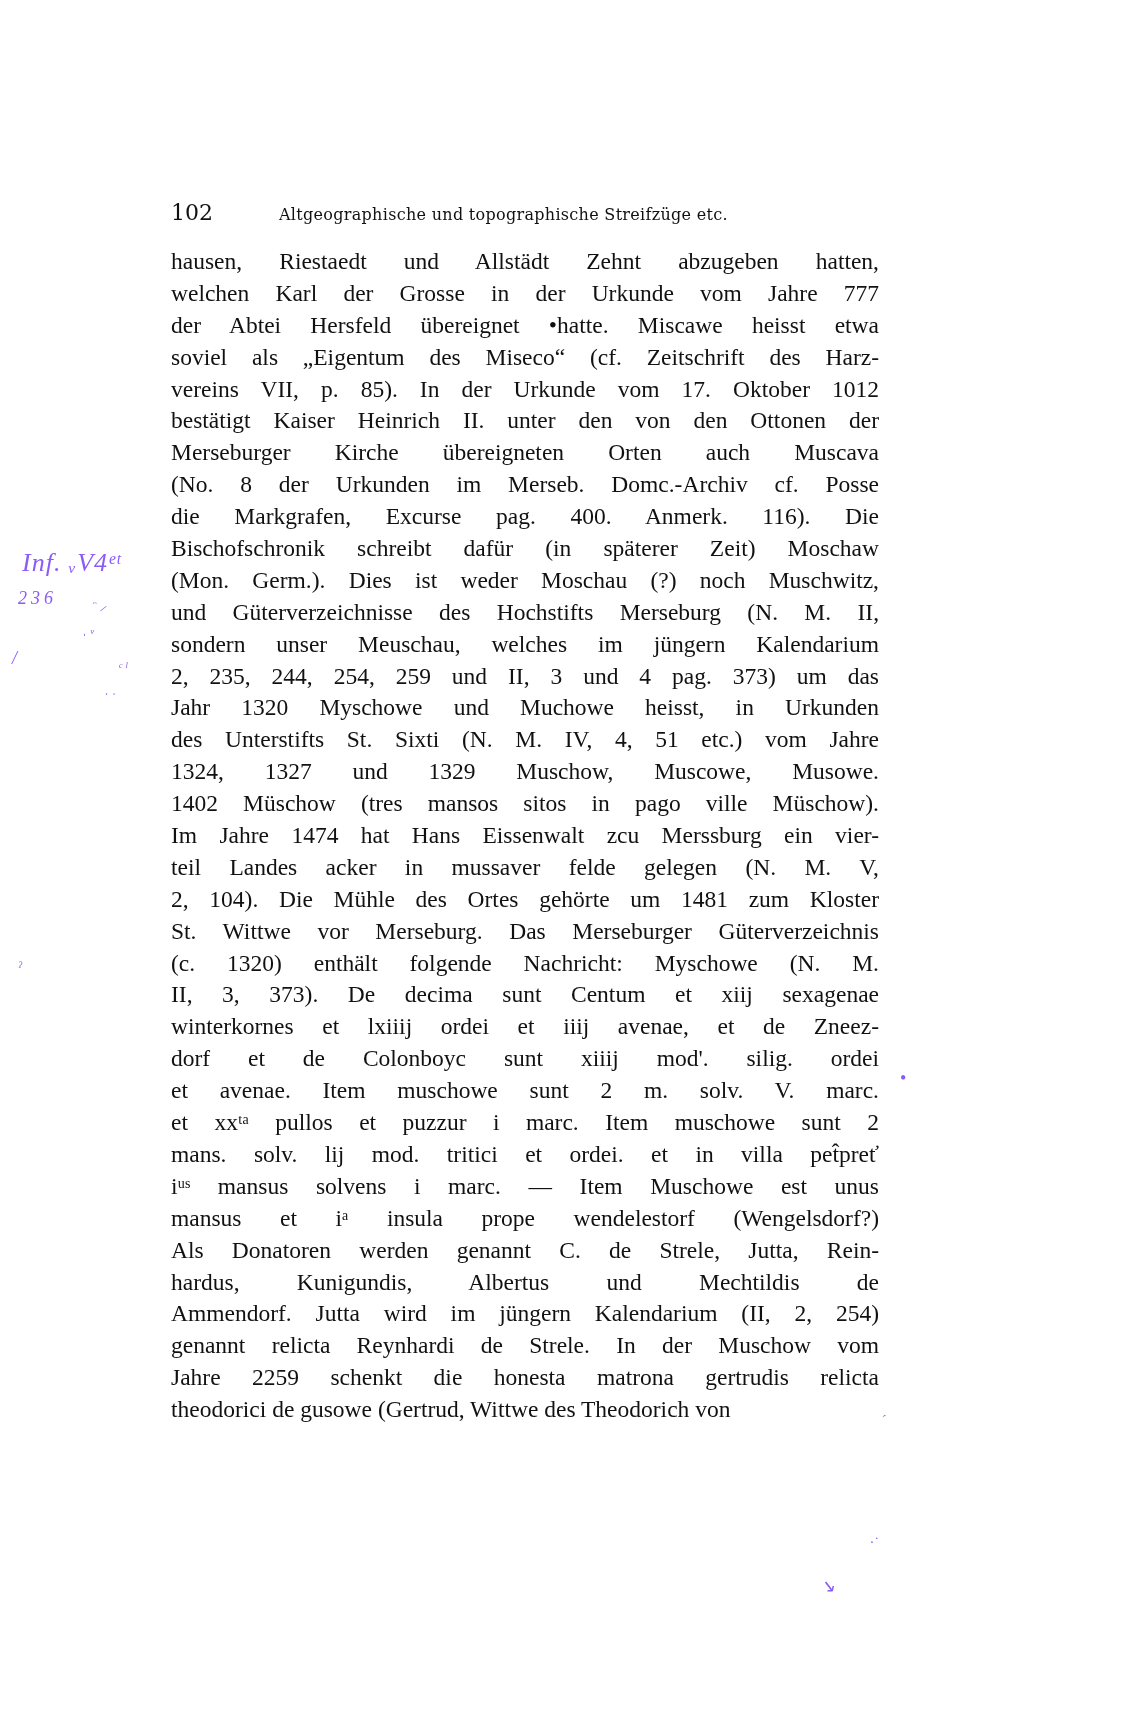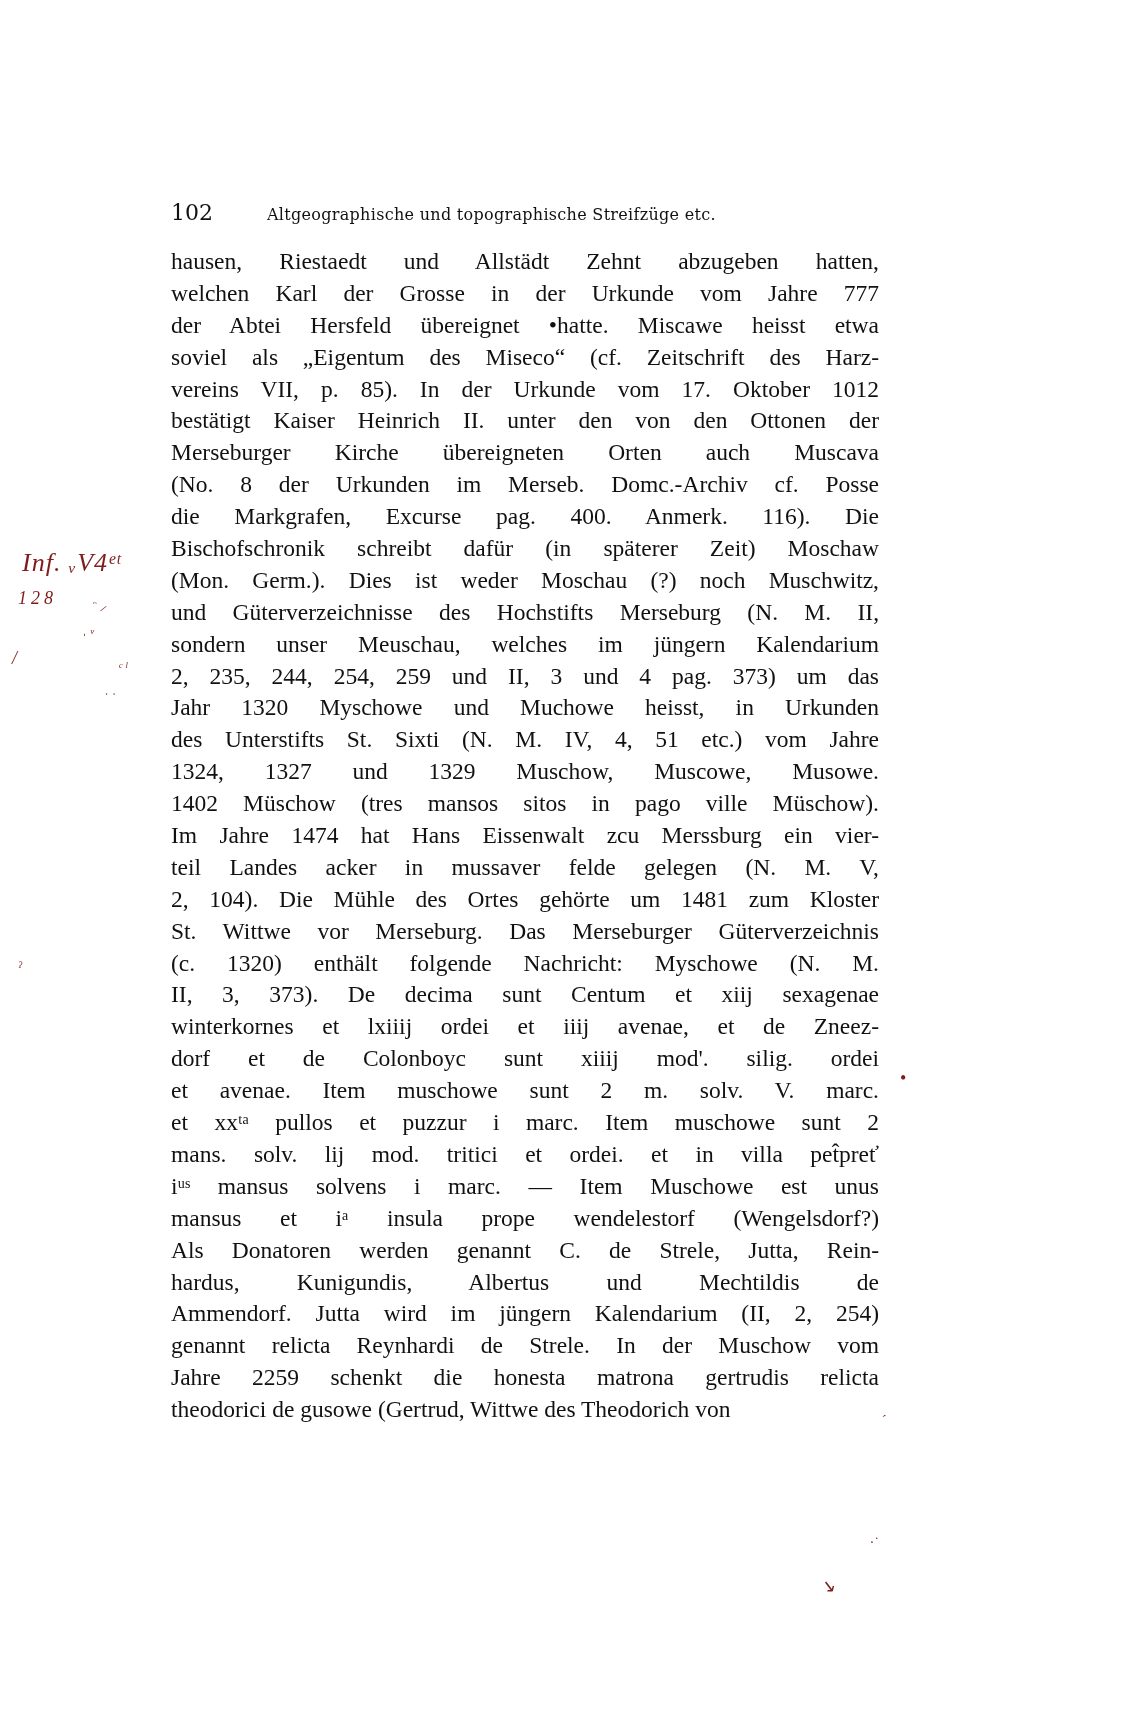--- a/index.html
+++ b/index.html
@@ -1,24 +1,24 @@
 <!DOCTYPE html>
 <html><head>
 <meta charset="utf-8">
 <style>
   html, body { margin: 0; padding: 0; background: #ffffff; }
   body { width: 1141px; height: 1719px; position: relative; overflow: hidden; font-family: "DejaVu Serif", "Liberation Serif", serif; color: #111; }
   .page { position: absolute; left: 0; top: 0; width: 1141px; height: 1215px; }
   .header { position: absolute; top: 200px; left: 171px; width: 720px; height: 30px; }
   .page-number { position: absolute; left: 0; top: 0; font-size: 22px; letter-spacing: 0px; }
-  .running-title { position: absolute; left: 96px; top: 5px; font-size: 16px; letter-spacing: 0.3px; }
+  .running-title { position: absolute; left: 108px; top: 5px; font-size: 16px; letter-spacing: 0.3px; }
   .body-text { position: absolute; top: 246px; left: 171px; width: 708px; }
   .line { display: block; height: 31.9px; line-height: 31.9px; font-family: "Liberation Serif", serif; font-size: 23.5px; white-space: nowrap; text-align: justify; text-align-last: justify; }
   .line.last { text-align-last: left; }
-  .marg { position: absolute; font-family: "Liberation Serif", serif; font-style: italic; color: #7f1d1d; }
+  .marg { position: absolute; font-family: "Liberation Serif", serif; font-style: italic; color: #8b5cf6; }
   .m1 { left: 22px; top: 548px; font-size: 26px; letter-spacing: 1px; }
   .m2 { left: 18px; top: 588px; font-size: 18px; letter-spacing: 4px; }
   .m3 { left: 92px; top: 595px; font-size: 14px; }
   .m4 { left: 82px; top: 620px; font-size: 15px; }
   .m5 { left: 12px; top: 648px; font-size: 18px; }
   .m6 { left: 118px; top: 660px; font-size: 14px; }
   .m7 { left: 104px; top: 688px; font-size: 14px; }
   .m8 { left: 18px; top: 960px; font-size: 14px; }
   .m9 { left: 900px; top: 1068px; font-size: 18px; font-style: normal; }
   .m10 { left: 882px; top: 1402px; font-size: 14px; }
@@ -69,21 +69,21 @@
     <span class="line">mansus et iᵃ insula prope wendelestorf (Wengelsdorf?)</span>
     <span class="line">Als Donatoren werden genannt C. de Strele, Jutta, Rein-</span>
     <span class="line">hardus, Kunigundis, Albertus und Mechtildis de</span>
     <span class="line">Ammendorf. Jutta wird im jüngern Kalendarium (II, 2, 254)</span>
     <span class="line">genannt relicta Reynhardi de Strele. In der Muschow vom</span>
     <span class="line">Jahre 2259 schenkt die honesta matrona gertrudis relicta</span>
     <span class="line last">theodorici de gusowe (Gertrud, Wittwe des Theodorich von</span>
   </div>
 
   <span class="marg m1">Inf. ᵥV4ᵉᵗ</span>
-  <span class="marg m2">128</span>
+  <span class="marg m2">236</span>
   <span class="marg m3">ᵔ ⸝</span>
   <span class="marg m4">ˌ ᵥ</span>
   <span class="marg m5">/</span>
   <span class="marg m6">ᶜ ˡ</span>
   <span class="marg m7">ˑ ˑ</span>
   <span class="marg m8">ˀ</span>
   <span class="marg m9">•</span>
   <span class="marg m10">ˏ</span>
   <span class="marg m11">·˙</span>
   <span class="marg m12">↘</span>

